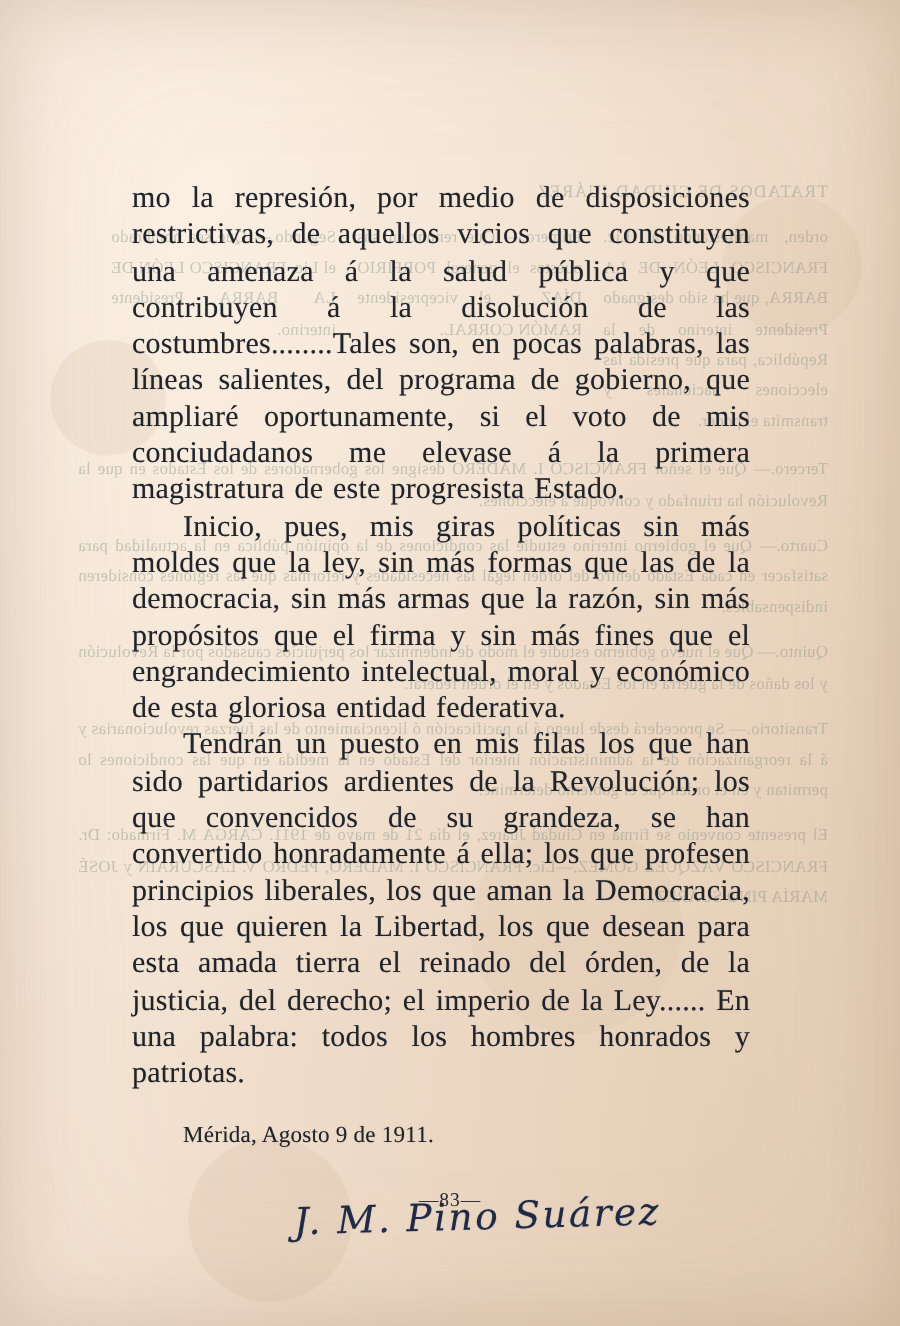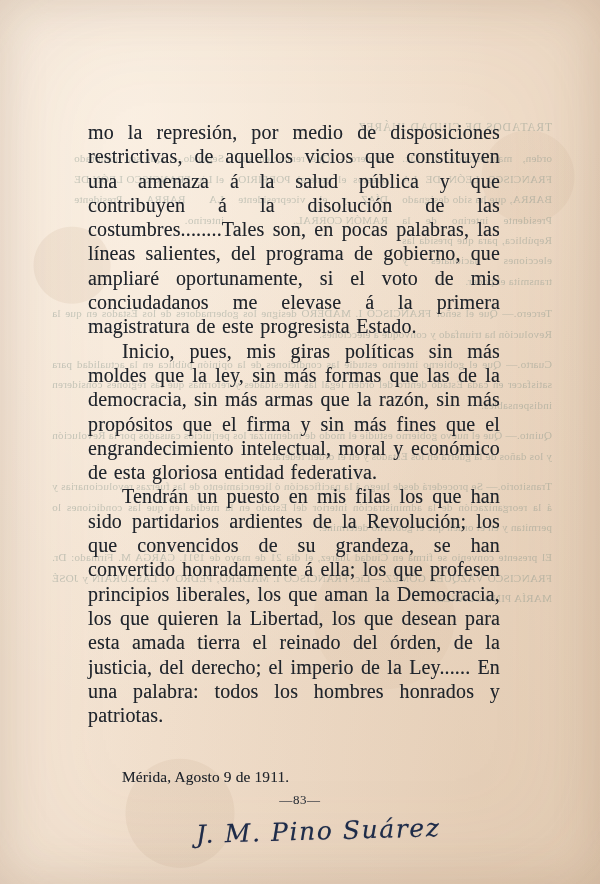--- a/index.html
+++ b/index.html
@@ -65,21 +65,21 @@
     letter-spacing: 0.15px;
     word-spacing: 1.4px;
     text-shadow: 0 0 0.6px rgba(32,37,44,0.35);
   }
   p.first {
     text-indent: 0;
   }
 
   
   .dateline {
-    margin-top: 38px;
+    margin-top: 18px;
     font-size: 15.4px;
     line-height: 24px;
     color: #20252c;
     padding-left: 34px;
     letter-spacing: 0.15px;
     text-shadow: 0 0 0.6px rgba(32,37,44,0.35);
   }
 
   
   .signature {

